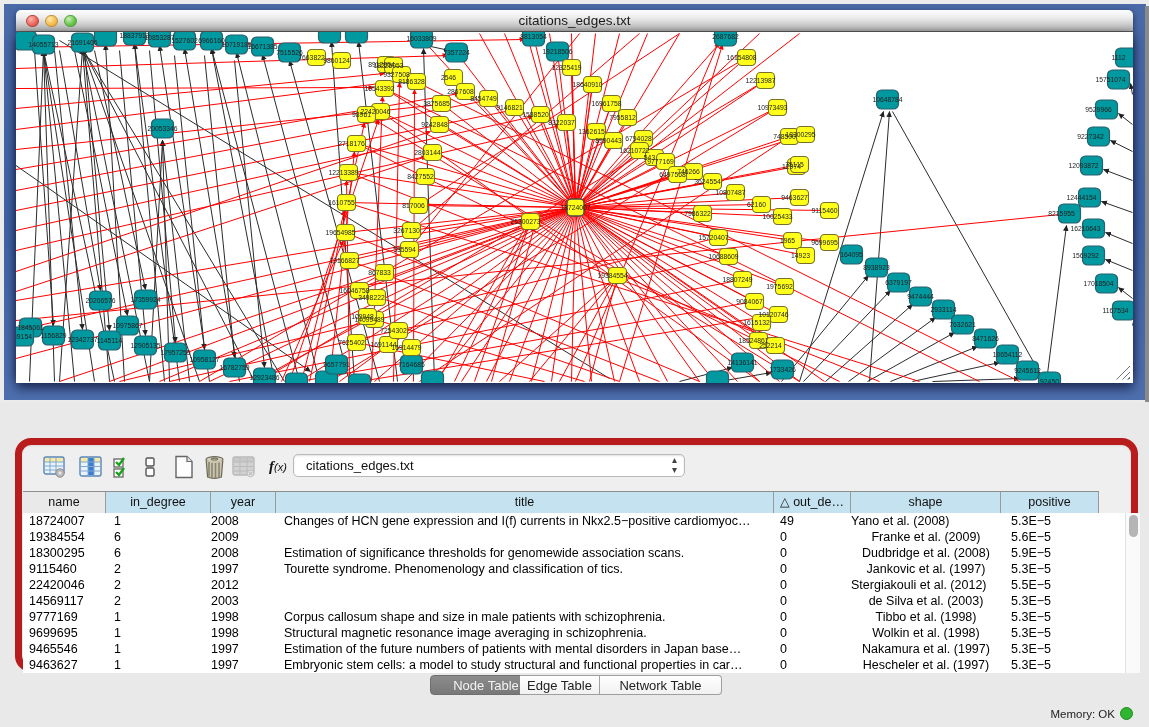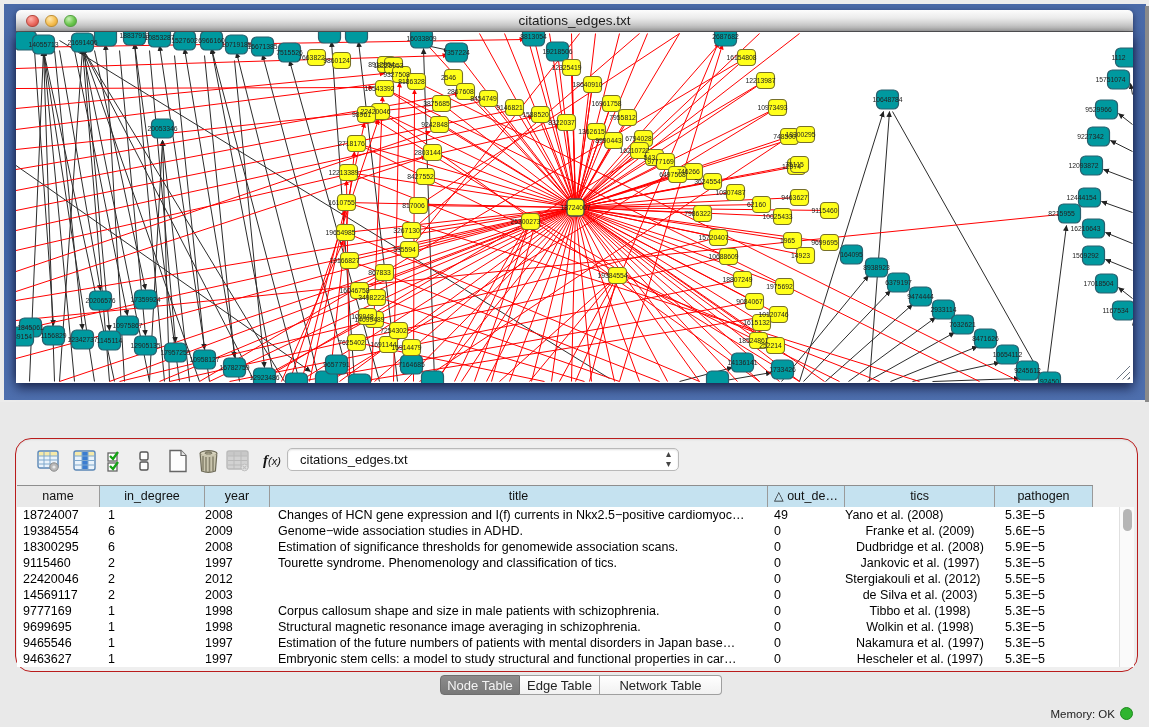--- a/index.html
+++ b/index.html
@@ -10,35 +10,35 @@
 #tlr{left:10px;background:radial-gradient(circle at 35% 30%,#ffb3ab,#ec6c62 55%,#c93e33);border:.5px solid #b5473e}
 #tly{left:29px;background:radial-gradient(circle at 35% 30%,#ffe9b0,#f6bf52 55%,#d99e2b);border:.5px solid #c09139}
 #tlg{left:48px;background:radial-gradient(circle at 35% 30%,#c8f0b6,#6cc74e 55%,#47a436);border:.5px solid #57a244}
 #canvas{position:absolute;left:12px;top:27.5px;width:1117px;height:351px;background:#fff;box-shadow:0 6px 10px rgba(0,0,30,.55),5px 0 8px -4px rgba(0,0,25,.4),-5px 0 8px -4px rgba(0,0,25,.4)}
 #resizegrip{position:absolute;right:3px;bottom:3px;width:15px;height:15px;background:repeating-linear-gradient(135deg,transparent 0 3px,#6b7482 3px 4px);clip-path:polygon(100% 0,100% 100%,0 100%)}
 #bottom{position:absolute;left:0;top:402px;width:1149px;height:325px;background:#e9e9e9}
 #tpbar{position:absolute;left:0;top:3px;width:1149px;height:29px;background:#e4e4e4;border-bottom:1px solid #d6d6d6}
 #tpbar .t{position:absolute;left:10px;top:7px;font-size:13px;color:#333}
 #tpfloat{position:absolute;right:30px;top:8px}
 #tpclose{position:absolute;right:13px;top:6px;font-size:15px;font-weight:bold;color:#111}
-#panel{position:absolute;left:15px;top:36px;width:1123px;height:234px;background:#efefef;border:1px solid #b91c1c;border-radius:16px;box-shadow:inset 0 1px 2px rgba(0,0,0,.08)}
+#panel{position:absolute;left:15px;top:36px;width:1123px;height:234px;background:#efefef;border:7px solid #b91c1c;border-radius:16px;box-shadow:inset 0 1px 2px rgba(0,0,0,.08)}
 #toolbar{position:absolute;left:0;top:0;width:100%;height:44px}
 .ti{position:absolute;top:10px}
 #combo{position:absolute;left:271px;top:9px;width:392px;height:23px;background:#fff;border:1px solid #b9b9b9;border-radius:5px;font-size:13px;color:#111;line-height:21px;padding-left:12px;box-shadow:inset 0 1px 2px rgba(0,0,0,.12)}
 #combo .ar{position:absolute;right:7px;top:0px;font-size:10px;color:#444;line-height:10px}
 #thead{position:absolute;left:1px;top:46px;width:1076px;height:21px;background:#22c55e;border-top:1px solid #8e8e8e;border-bottom:1px solid #8e8e8e;font-size:12.5px;color:#111}
 #thead .c{position:absolute;top:0;height:21px;line-height:21px;text-align:center;border-right:1px solid #9a9a9a;overflow:hidden}
 #tbody{position:absolute;left:1px;top:68px;width:1116px;height:160px;background:#fff;font-size:12.5px;color:#000}
 #tbody .r{position:absolute;left:0;width:100%;height:16px;line-height:16px;white-space:nowrap}
 #tbody .r span{position:absolute;display:inline-block;overflow:hidden}
 #vsb{position:absolute;left:1103px;top:68px;width:15px;height:160px;background:#fafafa;border-left:1px solid #e0e0e0}
 #vsb .th{position:absolute;left:2.5px;top:2px;width:9px;height:22px;border-radius:5px;background:#b5b5b5}
 #tabs{position:absolute;left:430px;top:273px;height:20px;font-size:13px}
 .tab{position:absolute;top:0;height:20px;line-height:19px;text-align:center;background:linear-gradient(180deg,#ffffff,#f1f1f1);border:1px solid #9f9f9f;color:#222}
-#tab1{left:10px;width:80px;border-radius:4px 0 0 4px;background:linear-gradient(180deg,#8c8c8c,#787878);color:#f4f4f4;border-color:#6e6e6e}
+#tab1{left:0;width:112px;border-radius:4px 0 0 4px;background:linear-gradient(180deg,#8c8c8c,#787878);color:#f4f4f4;border-color:#6e6e6e}
 #tab2{left:90px;width:80px;border-left:none}
 #tab3{left:170px;width:122px;border-left:none;border-radius:0 4px 4px 0}
 #membar{position:absolute;left:0;top:300px;width:1149px;height:27px}
 #membar .m{position:absolute;right:34px;top:6px;font-size:11.5px;color:#222}
 #memdot{position:absolute;right:16px;top:5px;width:13px;height:13px;border-radius:50%;background:#2fb52f;border:1px solid #1d8a1d}
 </style></head>
 <body>
 <div id="desktop">
  <div id="frame">
   <div id="titlebar">citations_edges.txt<div class="tl" id="tlr"></div><div class="tl" id="tly"></div><div class="tl" id="tlg"></div></div>
@@ -611,38 +611,37 @@
         </svg>
         <div class="ti" style="left:247px;top:12px;font-size:15px;color:#111"><i style="font-family:'Liberation Serif',serif;font-weight:bold">f</i><span style="font-size:11px;font-style:italic">(x)</span></div>
    <div id="combo">citations_edges.txt<span class="ar">▴<br>▾</span></div>
   </div>
   <div id="thead">
         <div class="c" style="left:0px;width:83px;background:#e9e9e9">name</div>
         <div class="c" style="left:83px;width:105px;background:#c5e2f0">in_degree</div>
         <div class="c" style="left:188px;width:65px;background:#c5e2f0">year</div>
         <div class="c" style="left:253px;width:498px;background:#c5e2f0">title</div>
         <div class="c" style="left:751px;width:77px;background:#c5e2f0">△ out_de…</div>
-        <div class="c" style="left:828px;width:150px;background:#c5e2f0">tics</div>
-        <div class="c" style="left:978px;width:98px;background:#c5e2f0">pathogen</div>
+        <div class="c" style="left:828px;width:150px;background:#c5e2f0">shape</div>
+        <div class="c" style="left:978px;width:98px;background:#c5e2f0">positive</div>
       </div>
   <div id="tbody">
         <div class="r" style="top:0px">
           <span style="left:6px;width:80px">18724007</span>
           <span style="left:91px;width:90px">1</span>
           <span style="left:188px;width:60px">2008</span>
           <span style="left:261px;width:488px">Changes of HCN gene expression and I(f) currents in Nkx2.5−positive cardiomyoc…</span>
           <span style="left:757px;width:68px">49</span>
           <span style="left:828px;width:150px;text-align:left">Yano et al. (2008)</span>
           <span style="left:988px;width:90px">5.3E−5</span>
         </div>
         <div class="r" style="top:16px">
           <span style="left:6px;width:80px">19384554</span>
           <span style="left:91px;width:90px">6</span>
           <span style="left:188px;width:60px">2009</span>
-          <span style="left:261px;width:488px">Genome−wide association studies in ADHD.</span>
           <span style="left:757px;width:68px">0</span>
           <span style="left:828px;width:150px;text-align:center">Franke et al. (2009)</span>
           <span style="left:988px;width:90px">5.6E−5</span>
         </div>
         <div class="r" style="top:32px">
           <span style="left:6px;width:80px">18300295</span>
           <span style="left:91px;width:90px">6</span>
           <span style="left:188px;width:60px">2008</span>
           <span style="left:261px;width:488px">Estimation of significance thresholds for genomewide association scans.</span>
           <span style="left:757px;width:68px">0</span>

